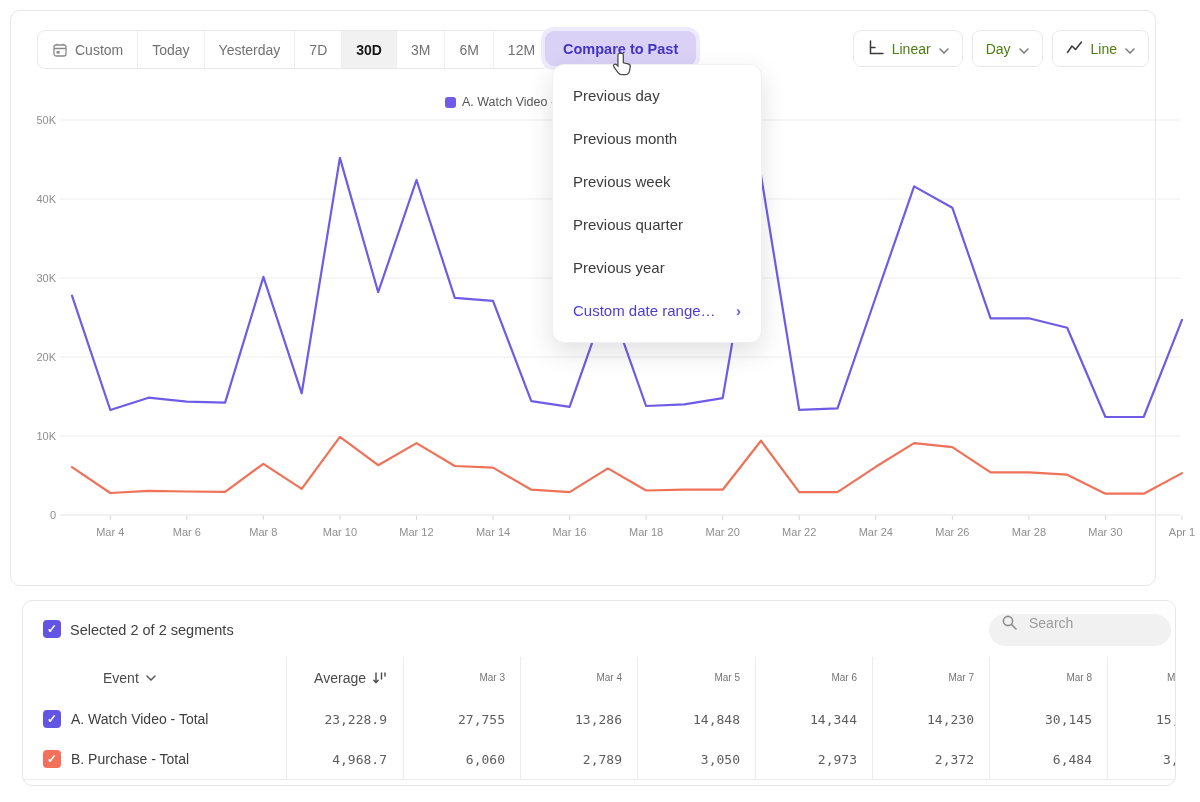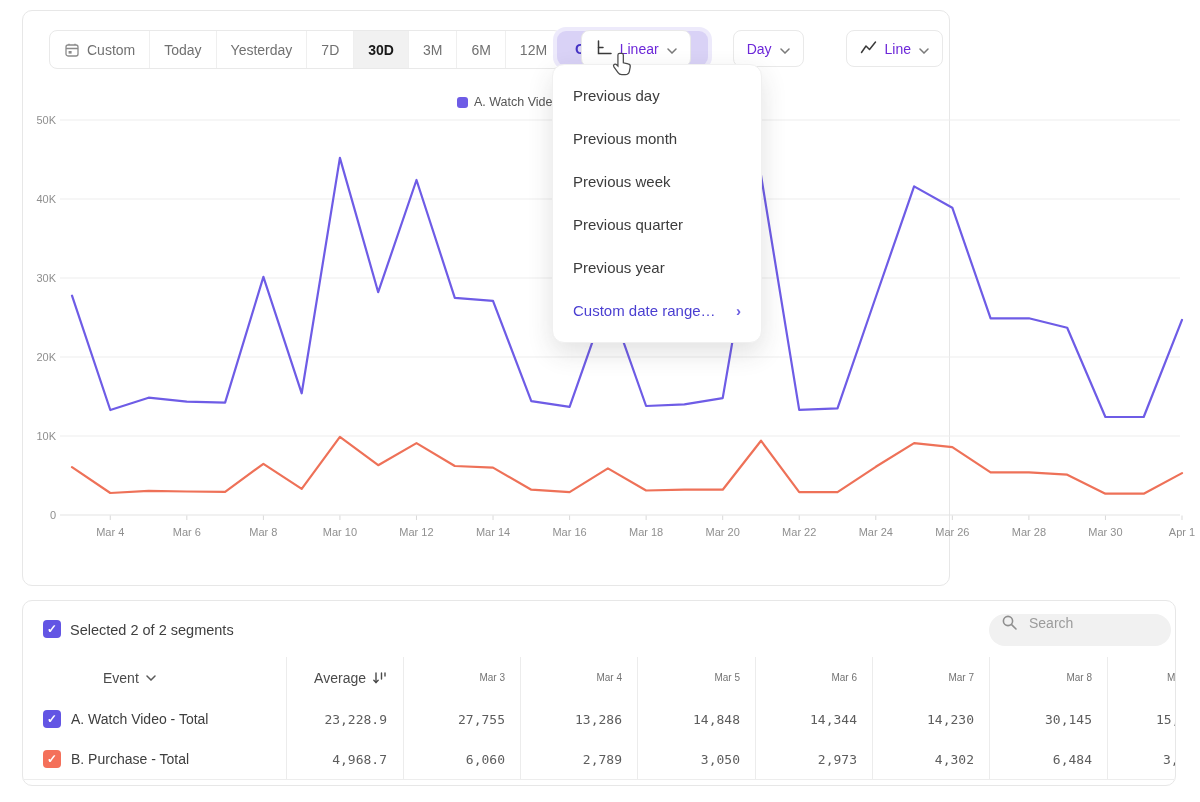--- a/index.html
+++ b/index.html
@@ -1,34 +1,34 @@
 <!DOCTYPE html>
 <html><head>
 <meta charset="utf-8">
 <style>
   html,body{margin:0;padding:0;background:#fff;}
   .stage{position:relative;width:1200px;height:802px;background:#fff;overflow:hidden;
          font-family:"Liberation Sans",sans-serif;-webkit-font-smoothing:antialiased;}
   .card{position:absolute;background:#fff;border:1px solid #e7e7e7;border-radius:10px;box-sizing:border-box;}
-  .chart-card{left:22px;top:10px;width:928px;height:576px;text-align:right;}
+  .chart-card{left:10px;top:10px;width:1146px;height:576px;text-align:right;}
   .table-card{left:22px;top:600px;width:1154px;height:186px;overflow:hidden;}
 
   
   .range-group{position:absolute;left:26px;top:19px;height:37px;display:flex;align-items:stretch;
                border:1px solid #e9e9e9;border-radius:8px;overflow:hidden;background:#fff;}
   .range-seg{display:flex;align-items:center;gap:7px;padding:0 14px;font-size:14px;color:#717171;
              border-left:1px solid #efefef;cursor:pointer;white-space:nowrap;}
   .range-seg:first-child{border-left:none;}
   .range-seg.selected{background:#f1f1f1;color:#181818;font-weight:700;}
   .compare-btn{position:absolute;left:534px;top:20px;height:35px;display:flex;align-items:center;
                padding:0 18px;background:#d9d2f6;border-radius:9px;color:#4533c4;font-weight:600;
                font-size:14.5px;box-shadow:0 0 0 4px #edeafb;cursor:pointer;white-space:nowrap;}
   .right-group{position:absolute;right:6px;top:19px;display:flex;gap:9px;}
   .tool-btn{display:flex;align-items:center;gap:8px;height:37px;padding:0 13px;border:1px solid #e9e9e9;
-            border-radius:8px;font-size:14px;color:#6d28d9;font-weight:500;cursor:pointer;background:#fff;box-sizing:border-box;margin-left:33px;}
+            border-radius:8px;font-size:14px;color:#4d7c0f;font-weight:500;cursor:pointer;background:#fff;box-sizing:border-box;}
 
   
   .legend{position:absolute;left:434px;top:84px;display:flex;gap:22px;}
   .legend-item{display:flex;align-items:center;gap:6px;font-size:12.5px;color:#565656;cursor:pointer;white-space:nowrap;}
   .legend-swatch{width:11px;height:11px;border-radius:3px;}
 
   
   .chart-svg{position:absolute;left:0;top:0;z-index:2;pointer-events:none;}
 
   
@@ -303,19 +303,19 @@
       <div class="data-row" style="top: 138px;">
         <div class="row-check" style="background: rgb(244, 112, 90);">
           <span class="checkmark">✓</span>
         </div>
         <div class="row-name">B. Purchase - Total</div>
         <div class="cell" style="left: 264px; width: 100px;">4,968.7</div>
         <div class="cell" style="left: 382px; width: 100px;">6,060</div>
         <div class="cell" style="left: 499px; width: 100px;">2,789</div>
         <div class="cell" style="left: 617px; width: 100px;">3,050</div>
         <div class="cell" style="left: 734px; width: 100px;">2,973</div>
-        <div class="cell" style="left: 851px; width: 100px;">4,302</div>
+        <div class="cell" style="left: 851px; width: 100px;">2,372</div>
         <div class="cell" style="left: 969px; width: 100px;">6,484</div>
         <div class="clip-txt" style="left: 1140px; top: 0px;">3,</div>
       </div>
     </div>
 
 </div>
 
 </body></html>

